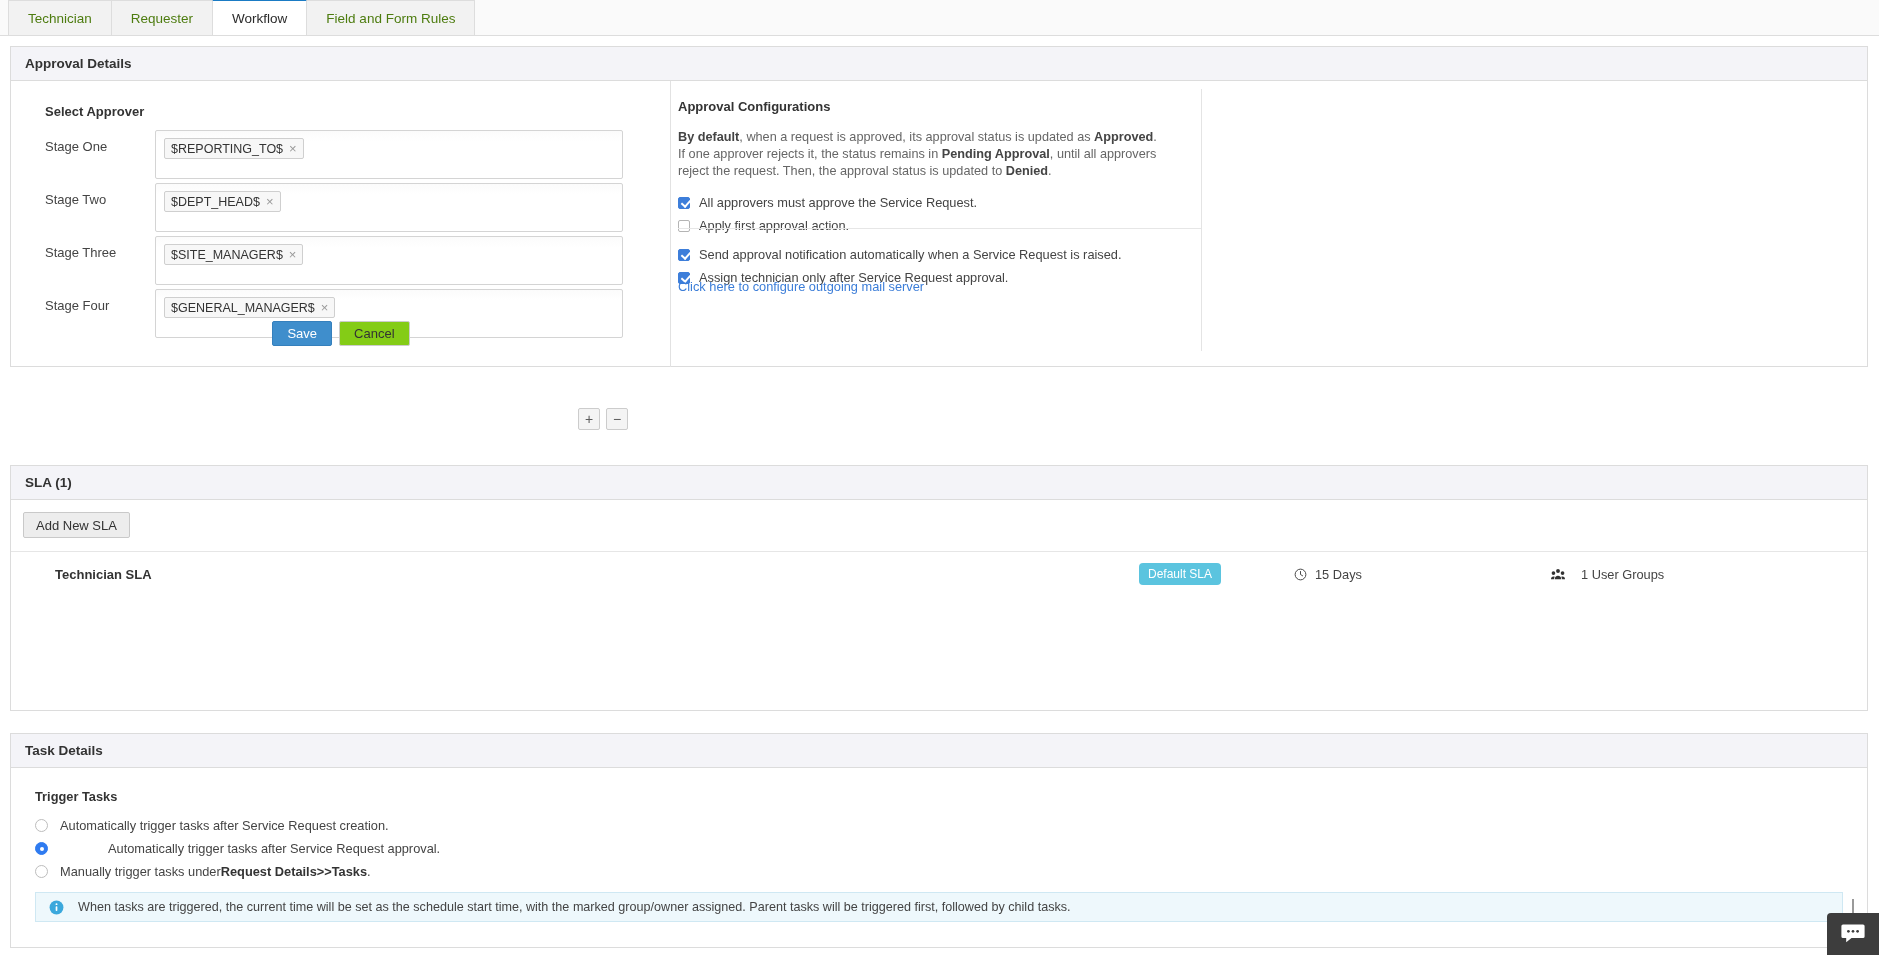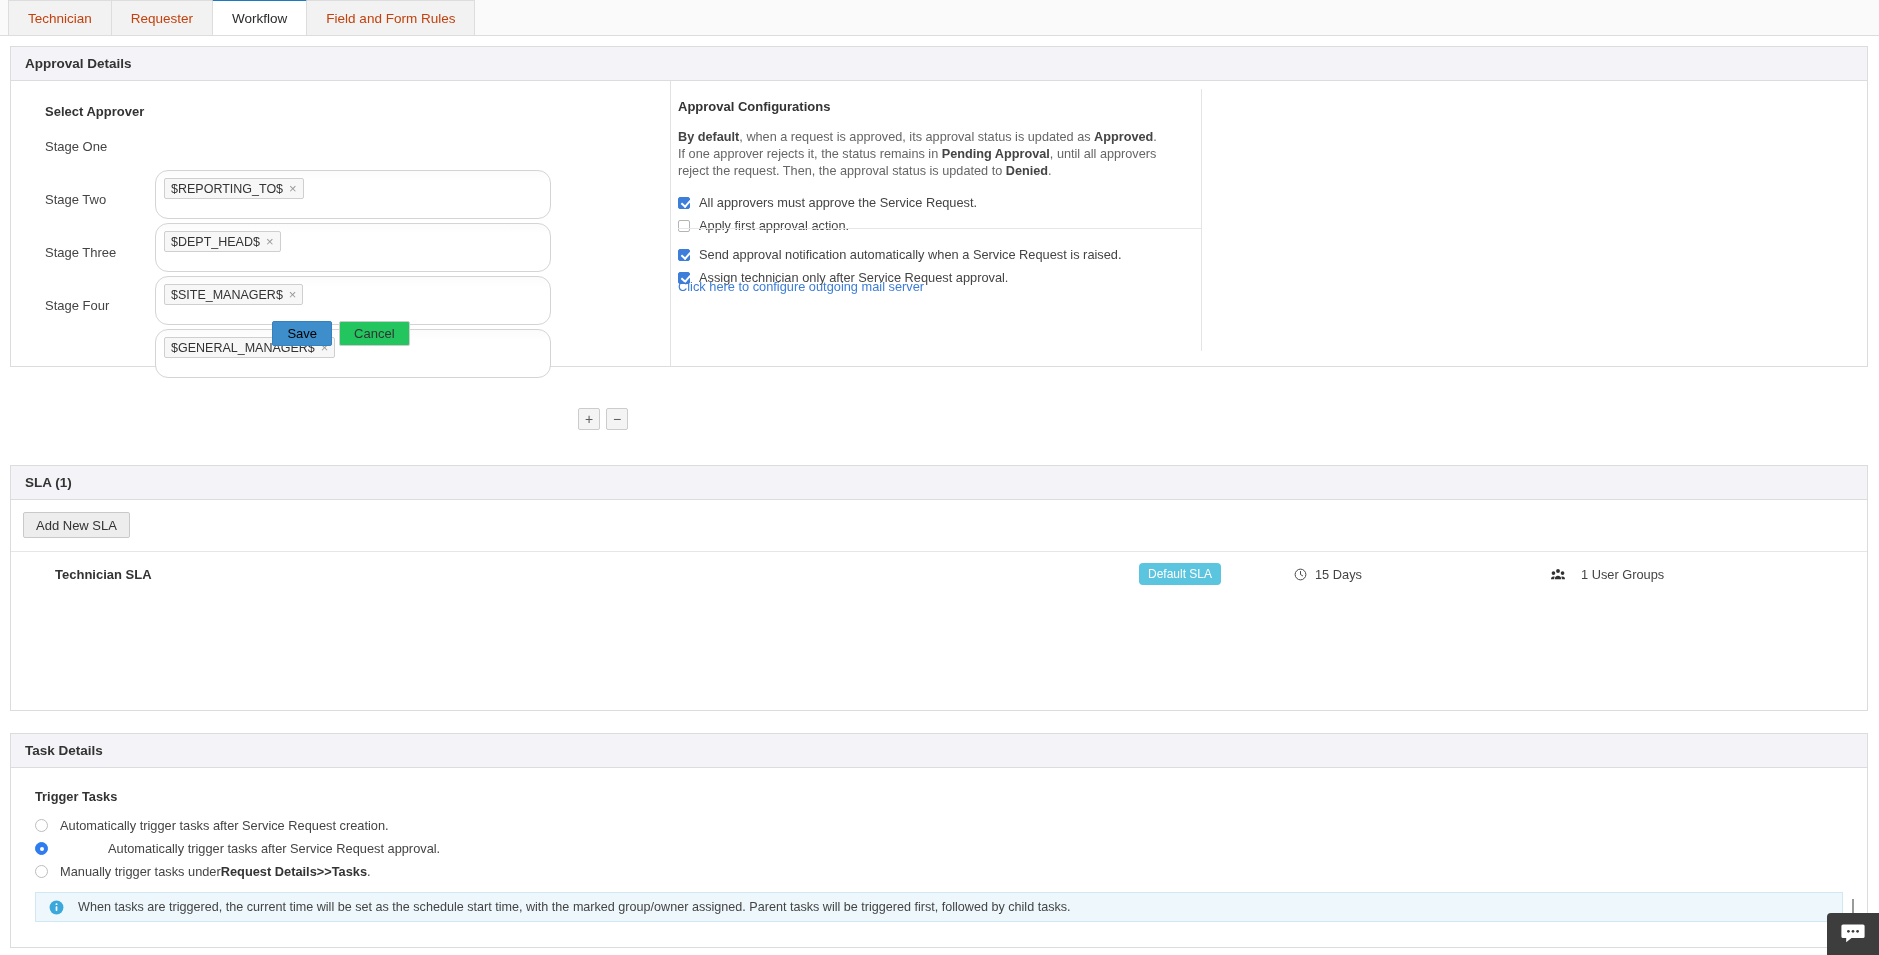--- a/index.html
+++ b/index.html
@@ -18,21 +18,21 @@
   .tabbar {
     position: absolute; top: 0; left: 0; width: 1879px; height: 36px;
     background: #fafafa;
     border-bottom: 1px solid #dddddd;
     display: flex; align-items: flex-end;
     padding-left: 8px;
   }
   .tab {
     height: 35px; padding: 0 19px;
     display: flex; align-items: center; justify-content: center;
-    font-size: 13.5px; color: #c2410c;
+    font-size: 13.5px; color: #4d7c0f;
     background: #f2f2f2;
     border: 1px solid #dddddd;
     border-bottom: none;
     margin-right: -1px;
     cursor: pointer;
     white-space: nowrap;
   }
   .tab.active {
     background: #ffffff;
     color: #2b2b2b;
@@ -69,27 +69,26 @@
   .section-label {
     position: absolute; left: 34px; top: 23px;
     font-size: 13px; font-weight: bold; color: #333;
   }
   .stage-row { position: absolute; left: 34px; display: flex; align-items: flex-start; }
   .stage-label {
     width: 110px; padding-top: 9px;
     font-size: 13px; color: #444444;
   }
   .stage-box {
-    width: 396px; min-height: 49px;
+    width: 468px; min-height: 49px;
     border: 1px solid #d4d4d4;
     background: linear-gradient(to bottom, #fbfbfb 0%, #ffffff 22%);
-    border-radius: 13px;
+    border-radius: 2px;
     padding: 7px 8px;
     cursor: text;
-    margin-top: 40px;
   }
   .token {
     display: inline-flex; align-items: center;
     height: 21px; padding: 0 6px;
     border: 1px solid #cfcfcf; border-radius: 2px;
     background: #f7f7f7;
     font-size: 12.5px; color: #333;
     white-space: nowrap;
   }
   .token-x {
@@ -152,22 +151,22 @@
   .btn-bar {
     position: absolute; left: 0; top: 240px; width: 660px;
     display: flex; justify-content: center; gap: 7px;
   }
   .btn {
     height: 25px; padding: 0 14px;
     border-radius: 2px; font-size: 13px;
     display: flex; align-items: center; justify-content: center;
     cursor: pointer; white-space: nowrap;
   }
-  .btn-primary { background: #3f8ecc; border: 1px solid #3580bd; color: #000000; }
-  .btn-default { background: #22c55e; border: 1px solid #cccccc; color: #333333; }
+  .btn-primary { background: #3f8ecc; border: 1px solid #3580bd; color: #ffffff; }
+  .btn-default { background: #84cc16; border: 1px solid #cccccc; color: #333333; }
 
   
   #sla-panel { top: 465px; height: 246px; }
   #sla-body { height: 211px; }
   .sla-toolbar {
     position: absolute; left: 12px; top: 12px;
   }
   .btn-sla {
     height: 26px; padding: 0 12px;
     background: #ededed; border: 1px solid #c9c9c9; border-radius: 2px;

